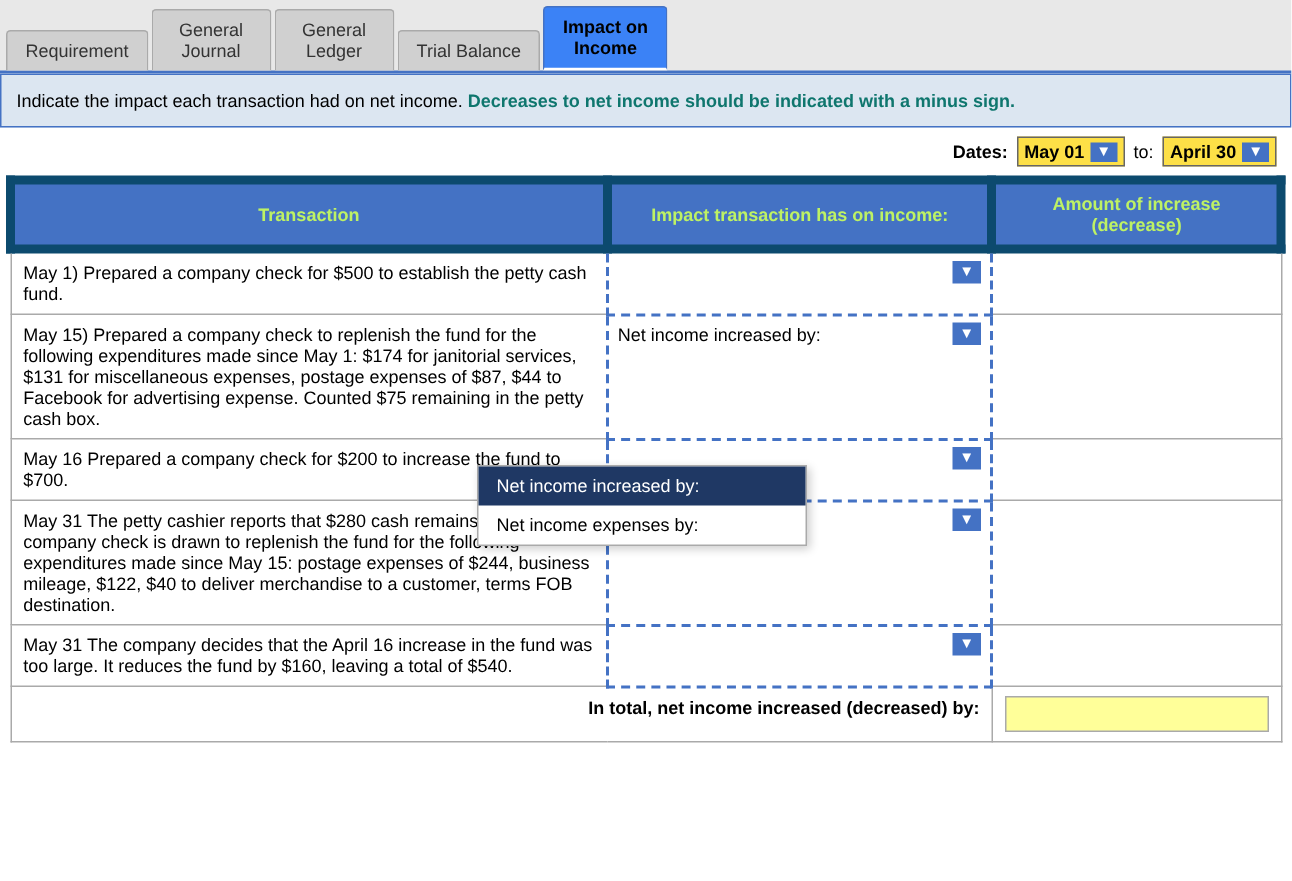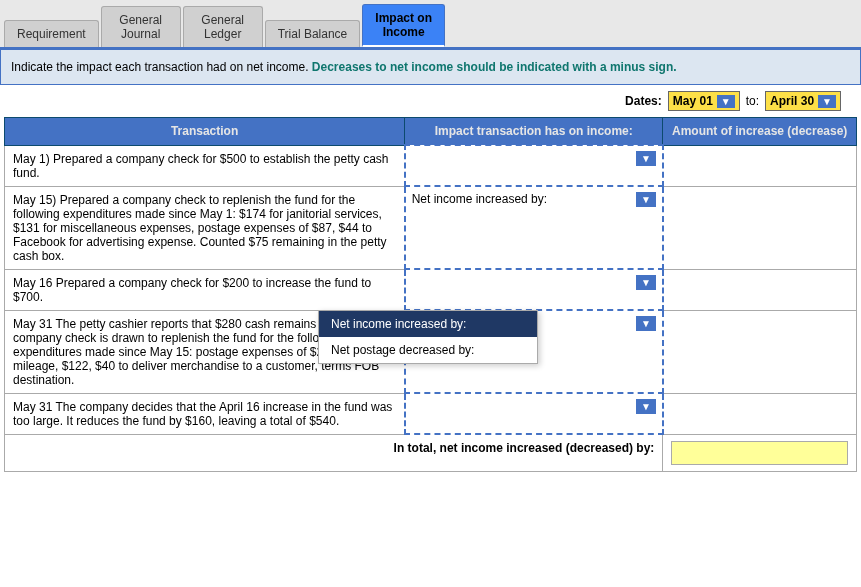--- a/index.html
+++ b/index.html
@@ -36,21 +36,21 @@
       font-size: 12px;
       line-height: 1.5;
     }
     .info-bar .highlight { color: #0f766e; font-weight: bold; }
 
     
     .dates-row {
       display: flex;
       align-items: center;
       justify-content: flex-end;
-      padding: 6px 20px;
+      padding: 6px 10px;
       gap: 6px;
       font-size: 12px;
     }
     .dates-row label { font-weight: bold; }
     .date-select {
       display: inline-flex;
       align-items: center;
       border: 1px solid #666;
       background: #fde047;
       padding: 2px 4px;
@@ -63,24 +63,24 @@
       padding: 1px 4px;
       margin-left: 4px;
       cursor: pointer;
       font-size: 10px;
     }
 
     
     .main-table { width: 100%; border-collapse: collapse; position: relative; }
     .main-table th {
       background: #4472c4;
-      color: #e5e5e5;
+      color: #bef264;
       text-align: center;
       padding: 6px 8px;
-      border: 1px solid #0c4a6e;
+      border: 6px solid #0c4a6e;
       font-size: 12px;
     }
     .main-table td {
       border: 1px solid #aaa;
       padding: 6px 8px;
       vertical-align: top;
       font-size: 12px;
     }
     .col-transaction { width: 310px; }
     .col-impact { width: 200px; text-align: center; }
@@ -256,17 +256,17 @@
           </td>
           <td>
             <div class="footer-input"></div>
           </td>
         </tr>
       </tfoot>
     </table>
 
     <div id="dropdown-popup" class="dropdown-popup" style="top: 193px; left: 318px;">
       <div class="popup-item selected">Net income increased by:</div>
-      <div class="popup-item">Net postage decreased by:</div>
+      <div class="popup-item">Net income expenses by:</div>
     </div>
   </div>
 
 </div>
 
 </body></html>

